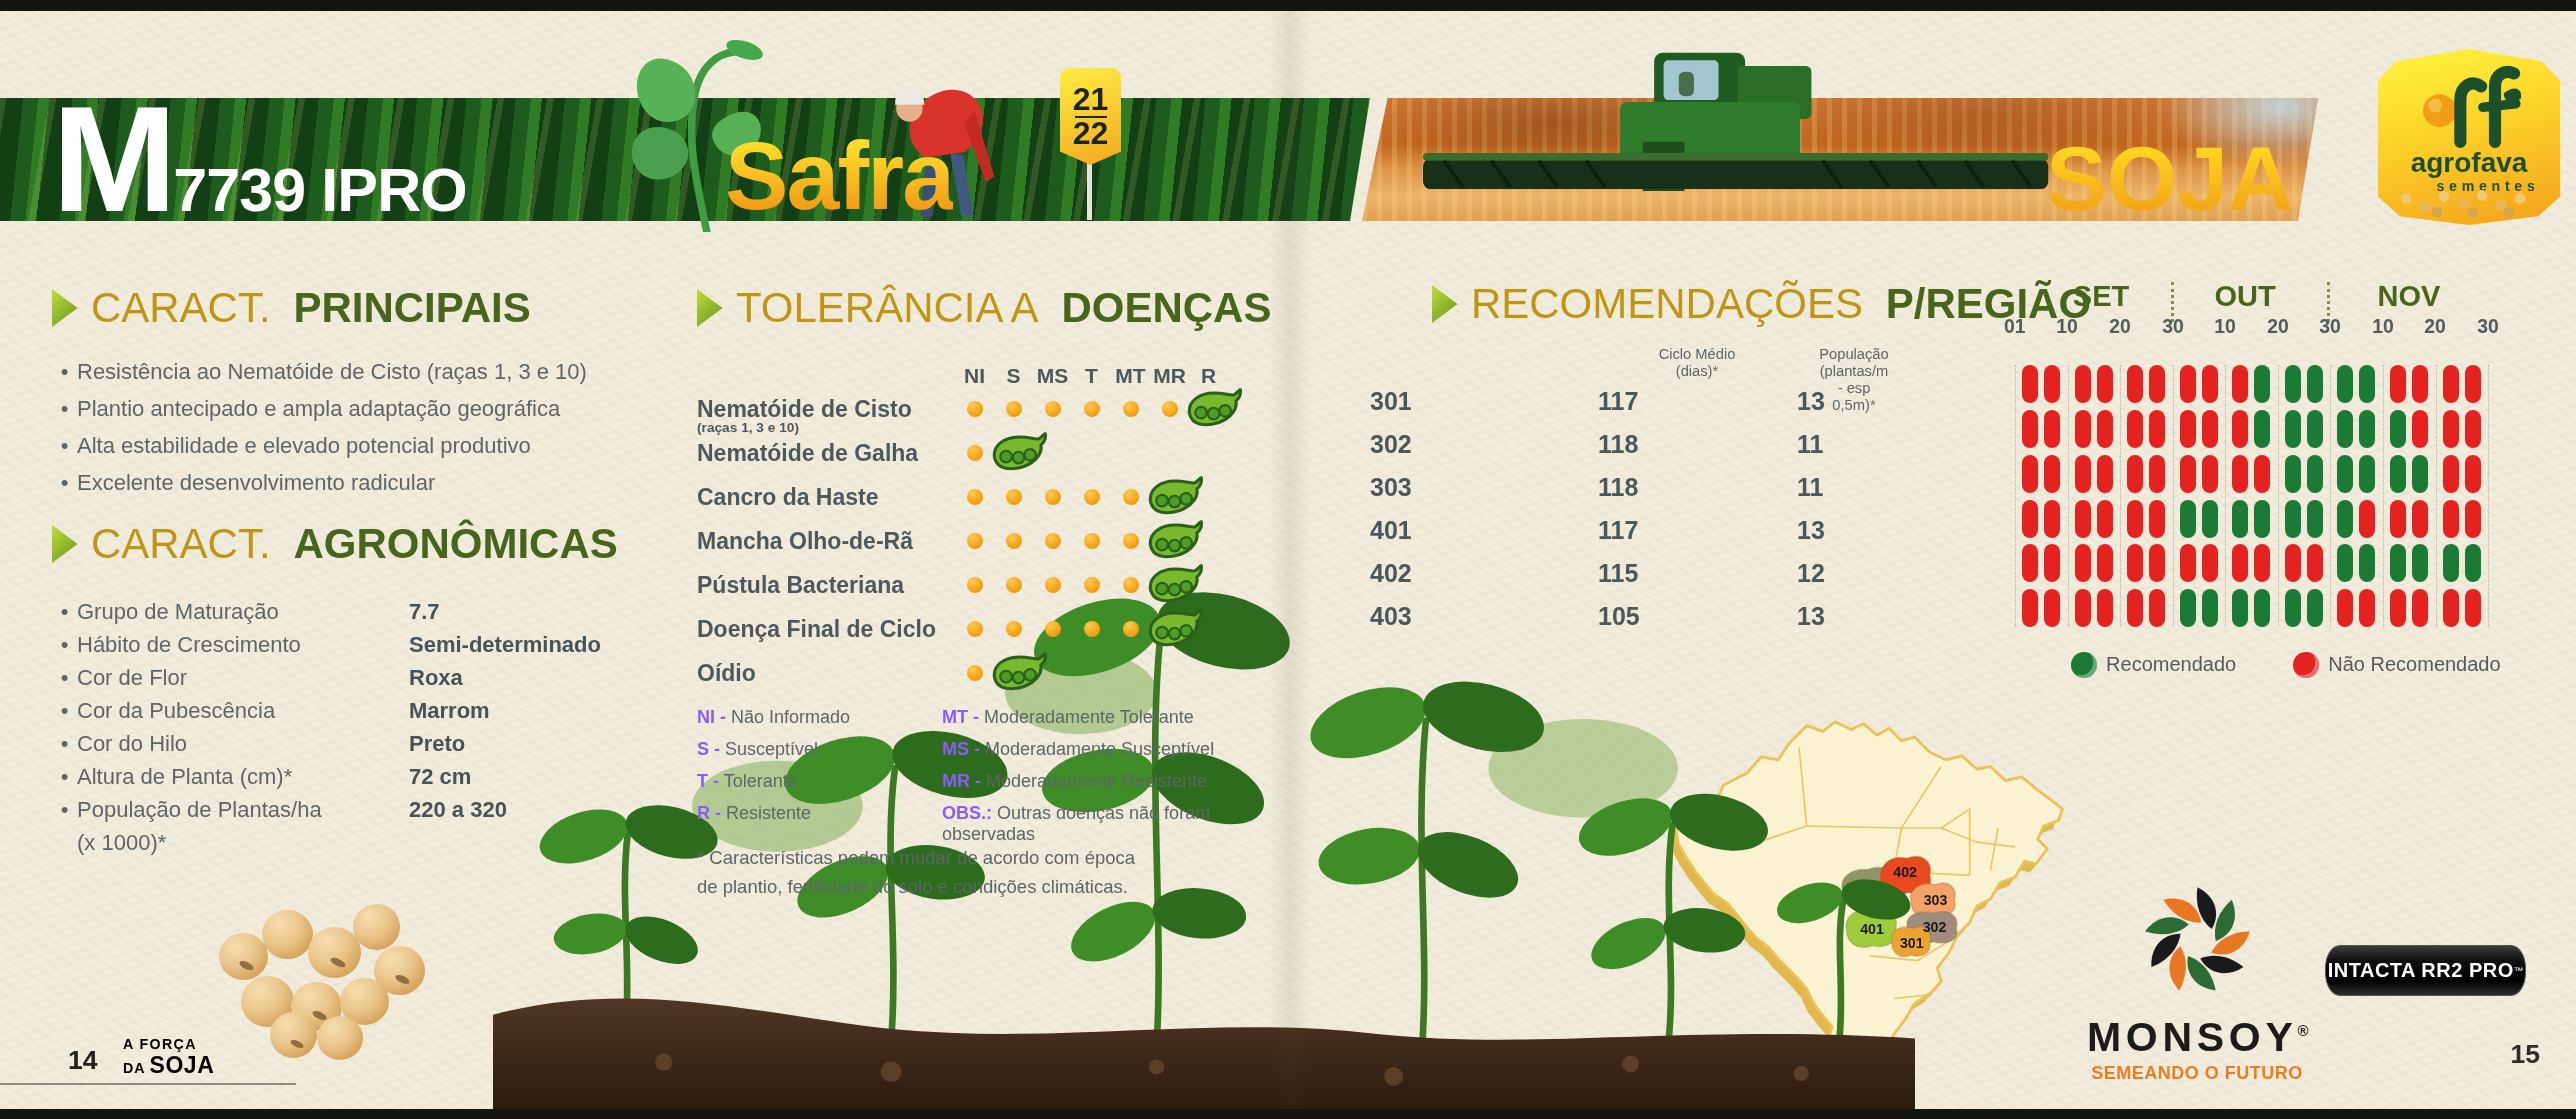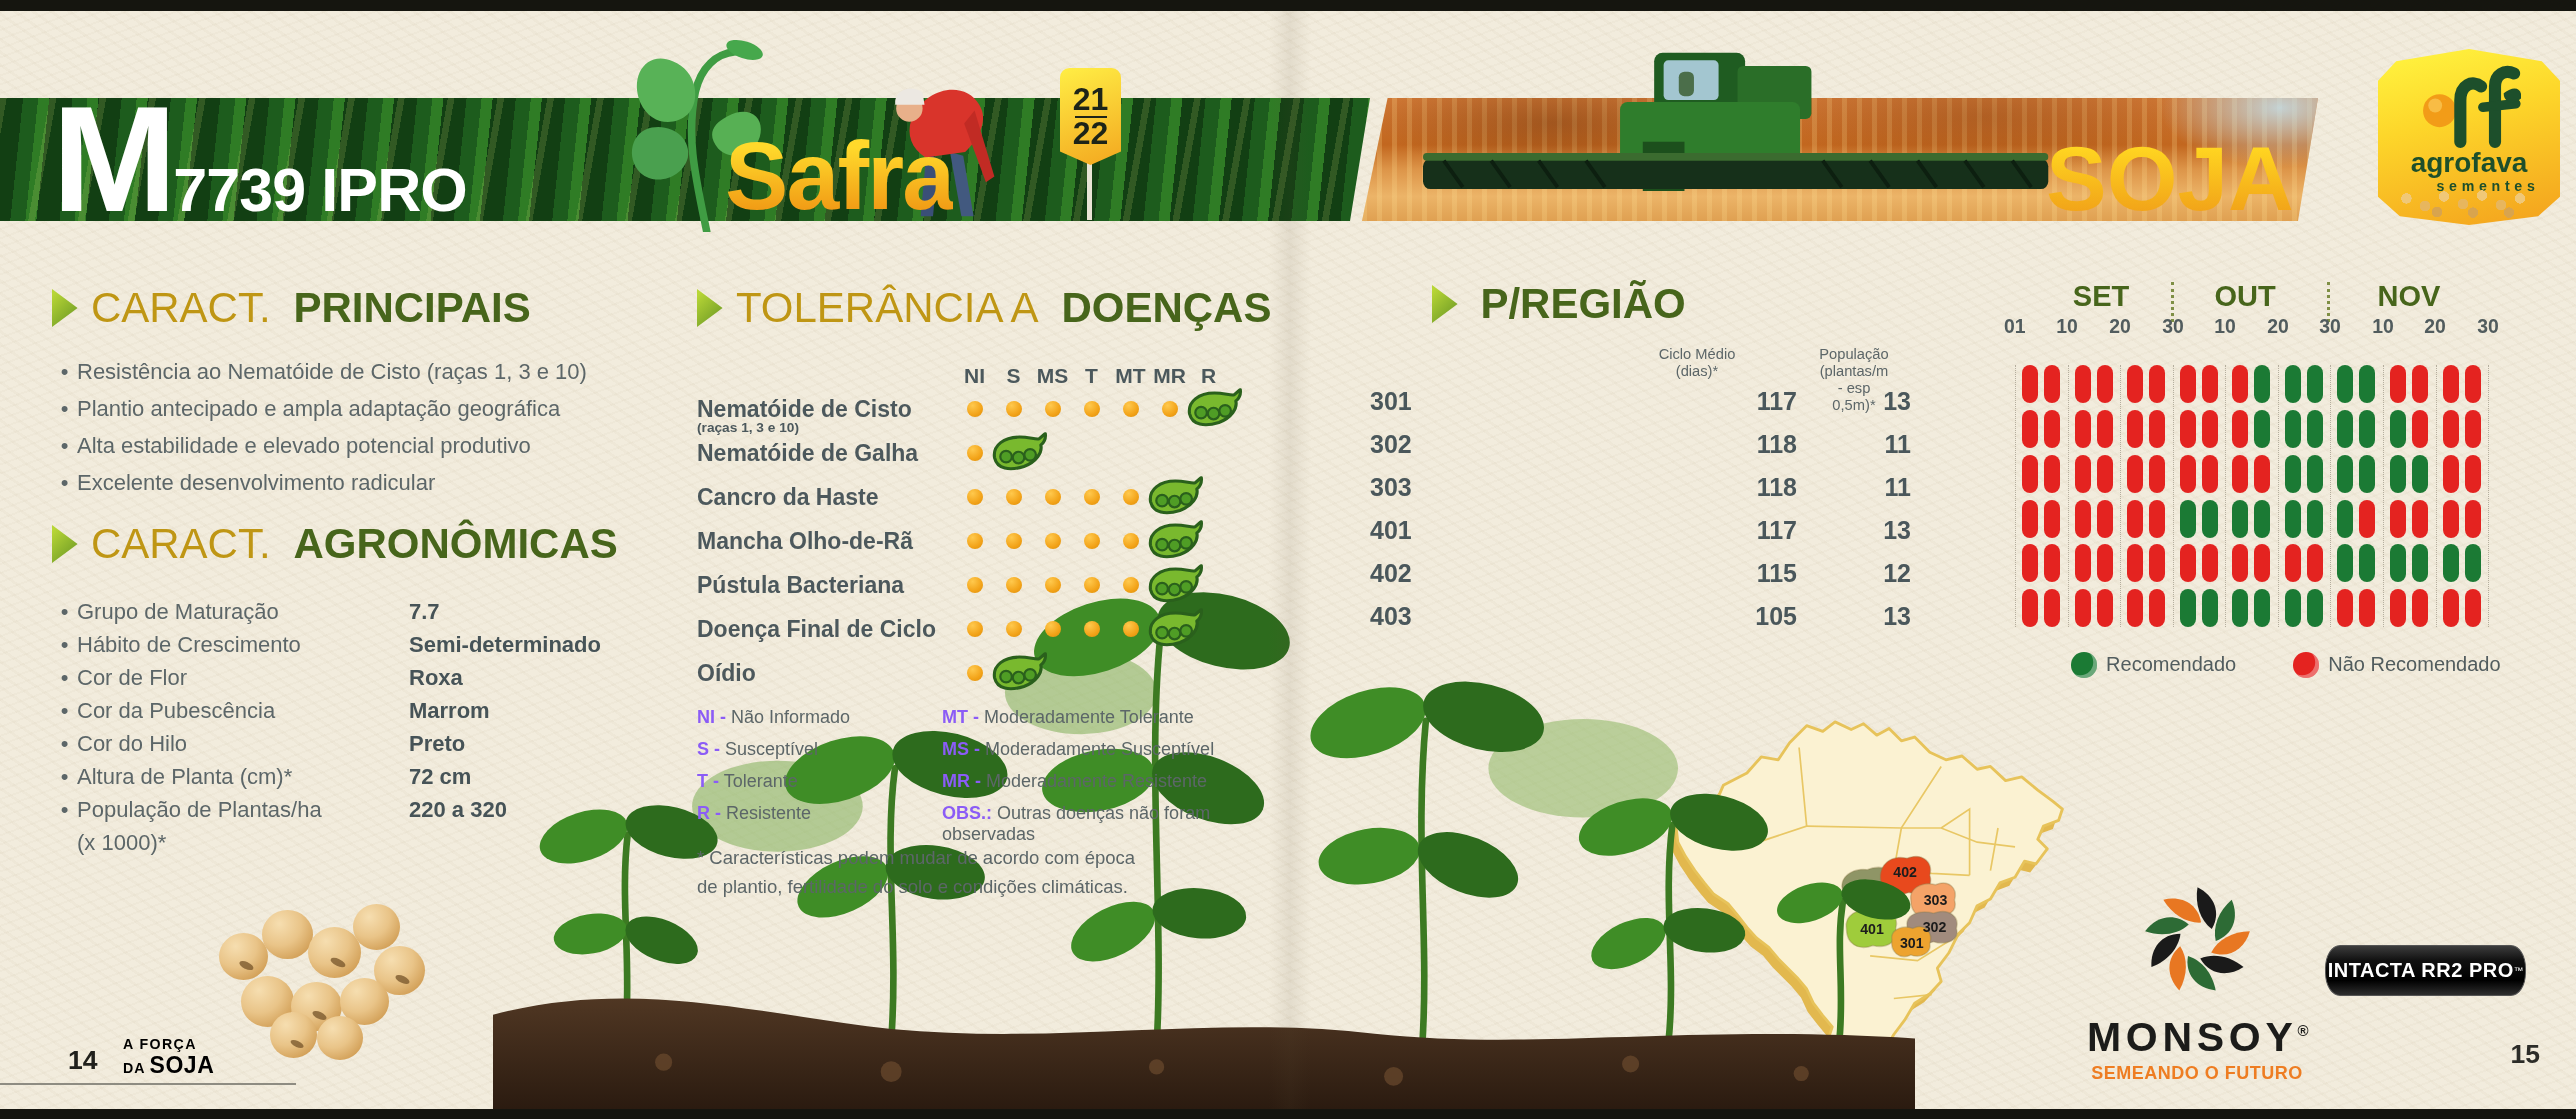--- a/index.html
+++ b/index.html
@@ -121,21 +121,21 @@
 
   
   .col-recom { position:absolute; left:1370px; top:280px; width:626px; z-index:4; }
   .col-recom .sec-title { margin-left:62px; }
   .r-headers { position:absolute; top:66px; left:0; width:540px; }
   .r-h { position:absolute; text-align:center; font-size:14.7px; color:#5c6668; line-height:17px; transform:translateX(-50%); }
   .r-h1 { left:327px; } .r-h2 { left:484px; }
   .r-rows { position:absolute; top:100px; left:0; }
   .r-row { display:grid; grid-template-columns:228px 199px 114px; height:43px; align-items:center;
     font-size:25px; font-weight:700; color:#4a575b; }
-  .r-row .c { text-align:right; }
+  .r-row .c { text-align:left; }
 
   
   .calendar { position:absolute; left:2012px; top:280px; width:550px; height:417px; z-index:4; }
   .cal-month { position:absolute; top:0; transform:translateX(-50%); font-size:29px; font-weight:700; color:#47651b; }
   .cal-msep { position:absolute; top:1.9px; height:40px; border-left:3.8px dotted #7f8f45; }
   .cal-date { position:absolute; top:35px; transform:translateX(-50%); font-size:19.4px; font-weight:700; color:#515c5e; }
   .cal-grid { position:absolute; left:2.8px; top:85px; width:473px; height:262px; }
   .cal-vline { position:absolute; top:0; height:262px; border-left:1.9px dotted #b5ae9e; }
   .cal-cellrow { position:absolute; left:0; width:473px; height:38px; }
   .cal-pair { position:absolute; top:0; height:38px; display:flex; gap:5.7px; justify-content:center; align-items:center; }
@@ -552,20 +552,21 @@
       </div>
     <div class="dz-foot">
         <div>* Características podem mudar de acordo com época</div>
         <div>de plantio, fertilidade do solo e condições climáticas.</div>
       </div>
   </div>
 
   <div class="col-recom">
     <div class="sec-title">
       <span class="tri"></span>
+      <span class="t-light">RECOMENDAÇÕES</span>
       <span class="t-bold">P/REGIÃO</span>
     </div>
     <div class="r-headers">
         <div class="r-h r-h1">Ciclo Médio<br>(dias)*</div>
         <div class="r-h r-h2">População<br>(plantas/m - esp 0,5m)*</div>
       </div>
     <div class="r-rows">
         <div class="r-row">
           <span>301</span>
           <span class="c">117</span>

